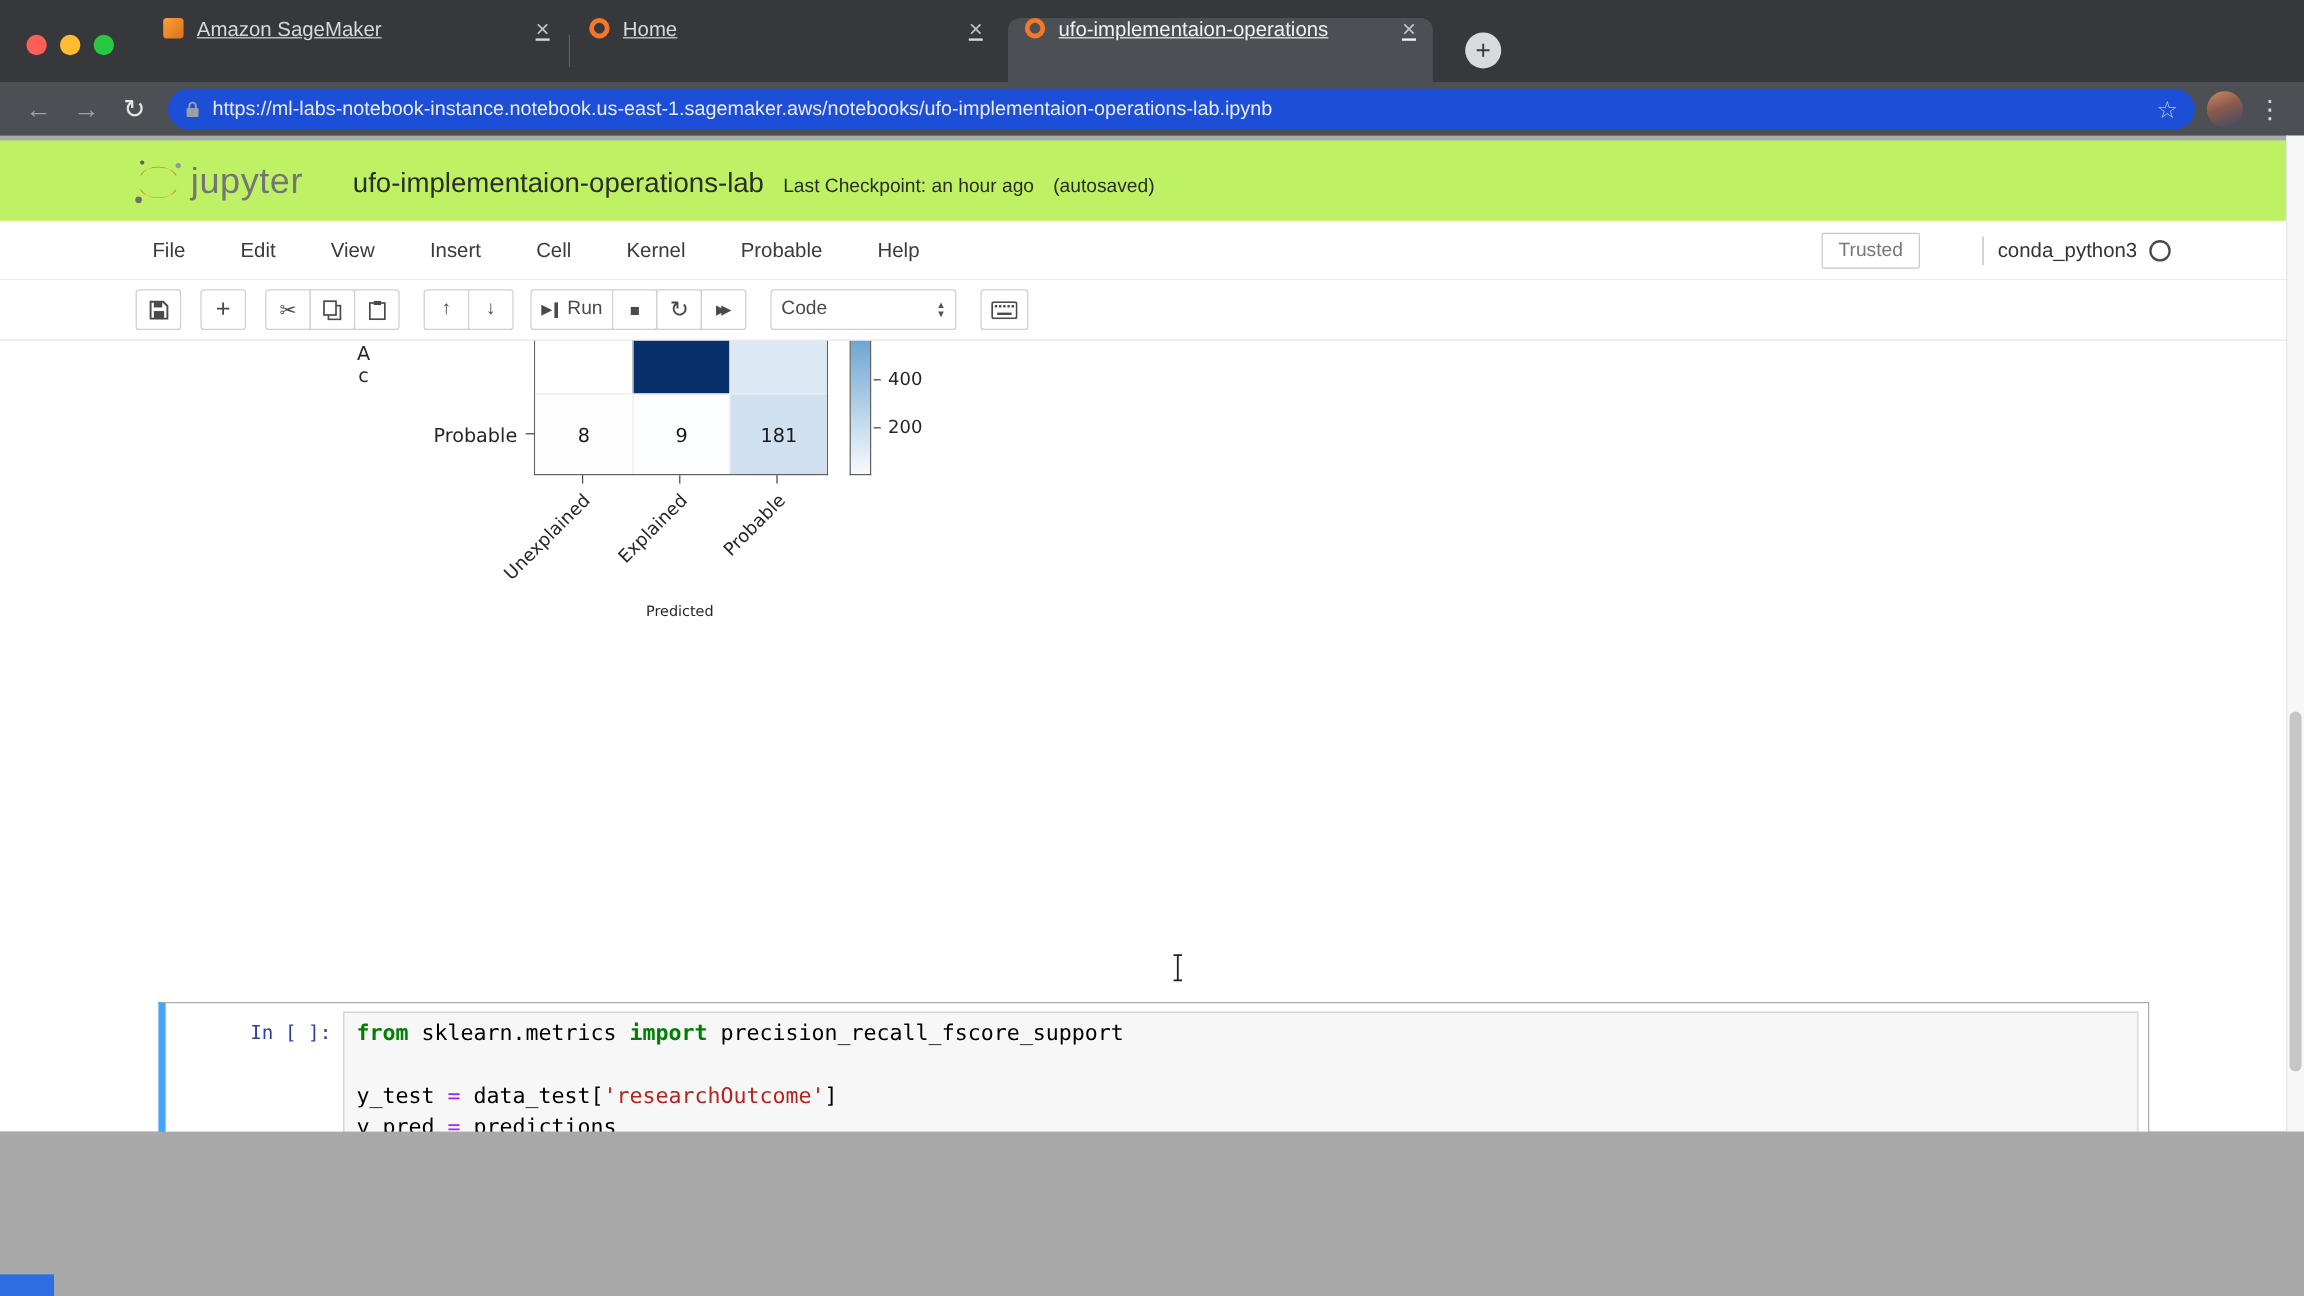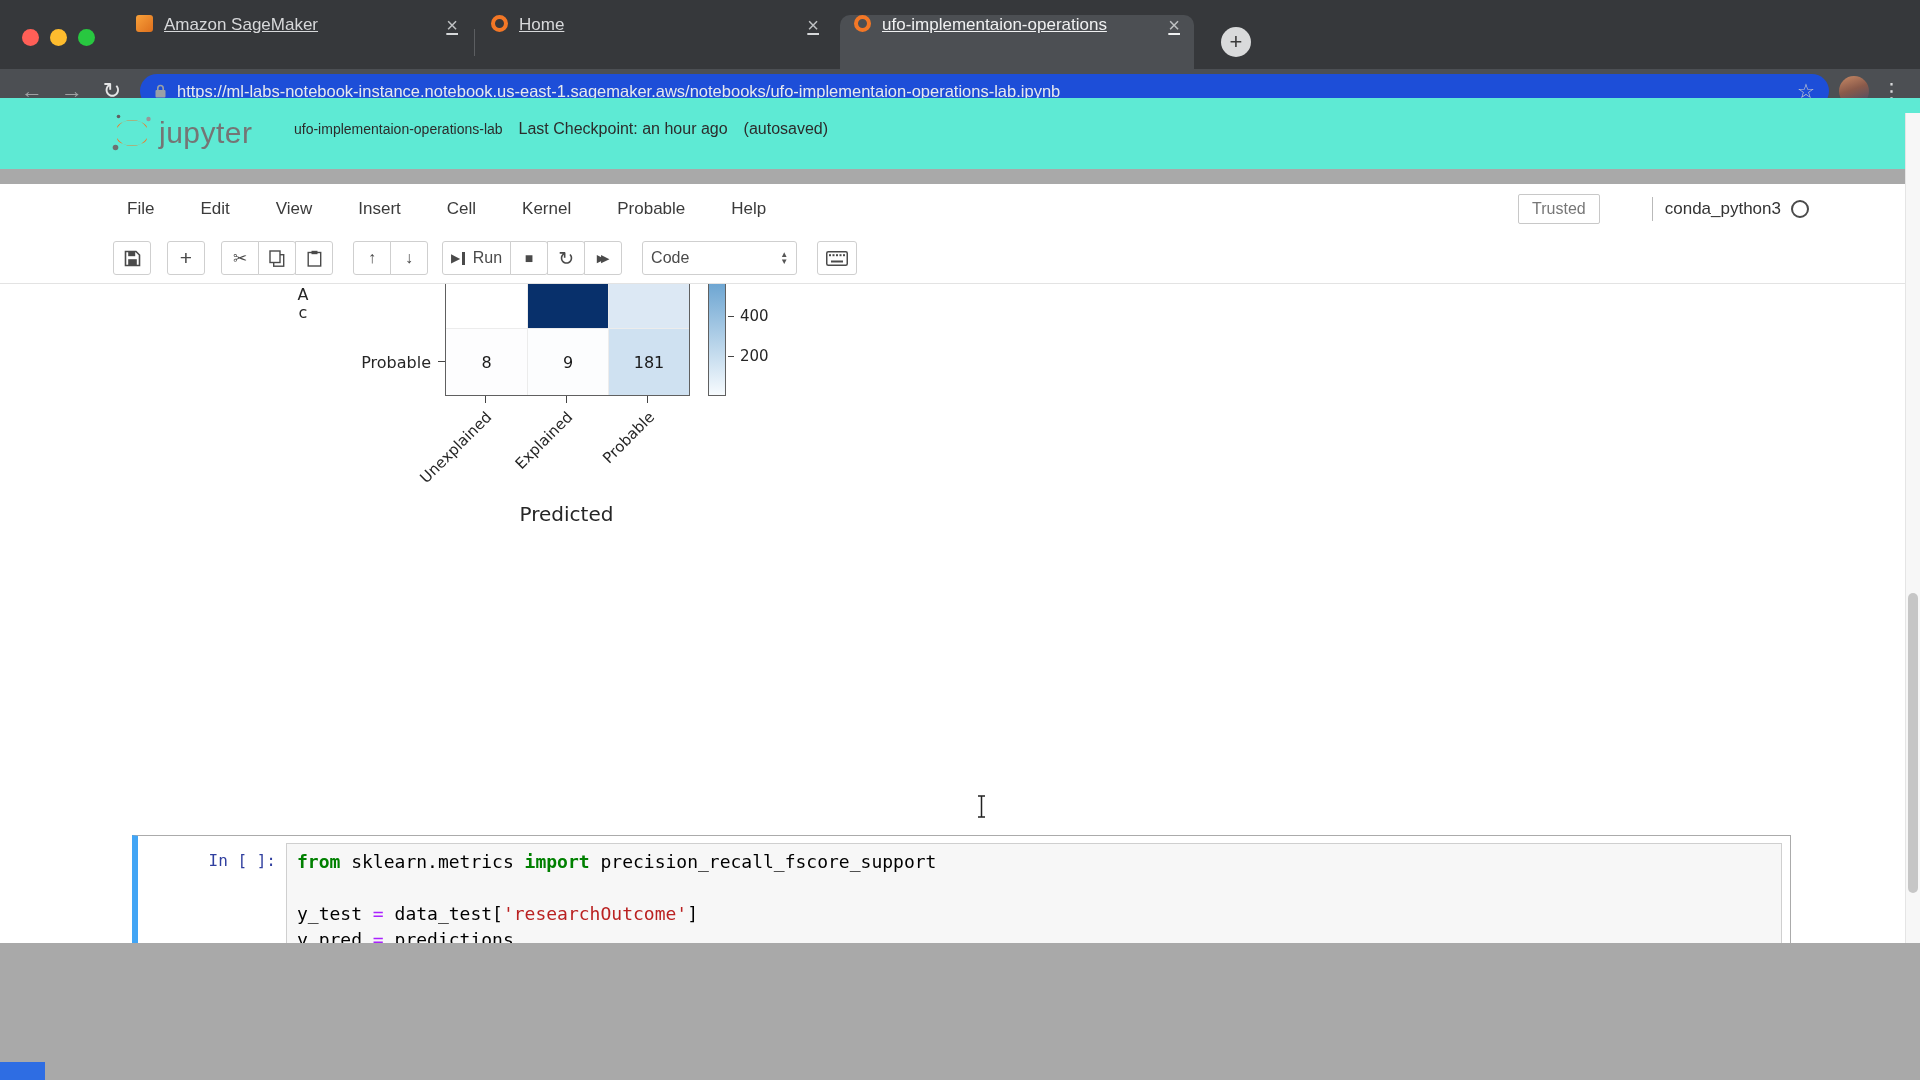--- a/index.html
+++ b/index.html
@@ -31,25 +31,25 @@
   .nav-ic.lit { color:#e4e5e6; }
   .omnibox { height:34px; background:#1d4ed8; border-radius:17px; flex:1; margin:0 10px 0 8px;
              display:flex; align-items:center; padding:0 14px; min-width:0; }
   .url-text { color:#e8eaed; font-size:16.5px; margin-left:10px; white-space:nowrap; overflow:hidden; flex:1; }
   .star { color:#c9cbcd; font-size:20px; margin-left:8px; flex:none; }
   .avatar { width:30px; height:30px; border-radius:50%; flex:none; margin-right:12px;
             background:linear-gradient(160deg,#c98a66 0%, #8a5a4a 45%, #3e4a6b 100%); }
   .kebab { color:#d9dadc; font-size:21px; margin-right:18px; flex:none; }
 
   
-  .nb-header { position:absolute; top:98px; left:0; right:0; height:71px; background:#5eead4; }
+  .nb-header { position:absolute; top:117px; left:0; right:0; height:71px; background:#bef264; }
   .jlogo { position:absolute; left:110px; top:13px; display:flex; align-items:center; }
   .jlogo-text { font-size:30px; color:#757575; margin-left:5px; letter-spacing:0.5px; }
   .title-row { position:absolute; left:294px; top:22px; display:flex; align-items:baseline; gap:16px; }
-  .nb-title { font-size:14px; color:#2c2c2c; }
+  .nb-title { font-size:23px; color:#2c2c2c; }
   .nb-checkpoint, .nb-autosave { font-size:16px; color:#2c2c2c; }
   .python-logo { position:absolute; left:1752px; top:127px; }
 
   
   .menubar { position:absolute; top:184px; left:0; right:0; height:49px; background:#fff;
              display:flex; align-items:center; font-size:17px; color:#3b3b3b; }
   .menu-items { display:flex; gap:46px; margin-left:127px; }
   .menu-right { margin-left:auto; display:flex; align-items:center; margin-right:111px; }
   .trusted { padding:5px 13px; border:1px solid #c8c8c8; border-radius:2px; color:#777; font-size:16px; }
   .menu-vsep { width:1px; height:24px; background:#b9b9b9; margin-left:52px; }
@@ -92,21 +92,21 @@
   #hm-bot .hm-cell { height:67px; display:flex; align-items:center; justify-content:center;
                      font-size:16px; color:#1a1a1a; border-top:1px solid #ececec; }
   .hm-cell + .hm-cell { border-left:1px solid #ececec; }
   .cbar { position:absolute; left:708px; top:0; width:18px; height:112px;
           border:1px solid #606060; border-top:none; box-sizing:border-box; }
   .cbar-tick { position:absolute; left:728px; width:6px; height:1px; background:#444; }
   .cbar-lab { position:absolute; left:740px; font-size:15px; }
   .xtick-mark { position:absolute; top:112px; width:1px; height:7px; background:#444; }
   .xlab { position:absolute; top:124px; white-space:nowrap; font-size:15px;
           transform-origin:100% 0; transform:rotate(-45deg); }
-  .axis-xlabel { position:absolute; left:445px; width:243px; top:218px; text-align:center; font-size:20px; }
+  .axis-xlabel { position:absolute; left:445px; width:243px; top:218px; text-align:center; font-size:12px; }
 
   
   .cell { position:absolute; left:132px; width:1659px; background:#fff; box-sizing:border-box; }
   #cell1 { top:551px; height:312px; border:1px solid #ababab; border-left:6px solid #42a5f5; }
   .prompt { position:absolute; left:0; top:15px; width:138px; text-align:right;
             font-family:"DejaVu Sans Mono","Liberation Mono",monospace; font-size:16px; color:#303f9f; }
   .codebox { position:absolute; left:148px; top:7px; right:8px; bottom:8px;
              border:1px solid #cfcfcf; background:#f7f7f7; padding:5px 10px; box-sizing:border-box; overflow:hidden; }
   .code-line { font-family:"DejaVu Sans Mono","Liberation Mono",monospace; font-size:18px;
                line-height:26px; white-space:pre; color:#000; }

